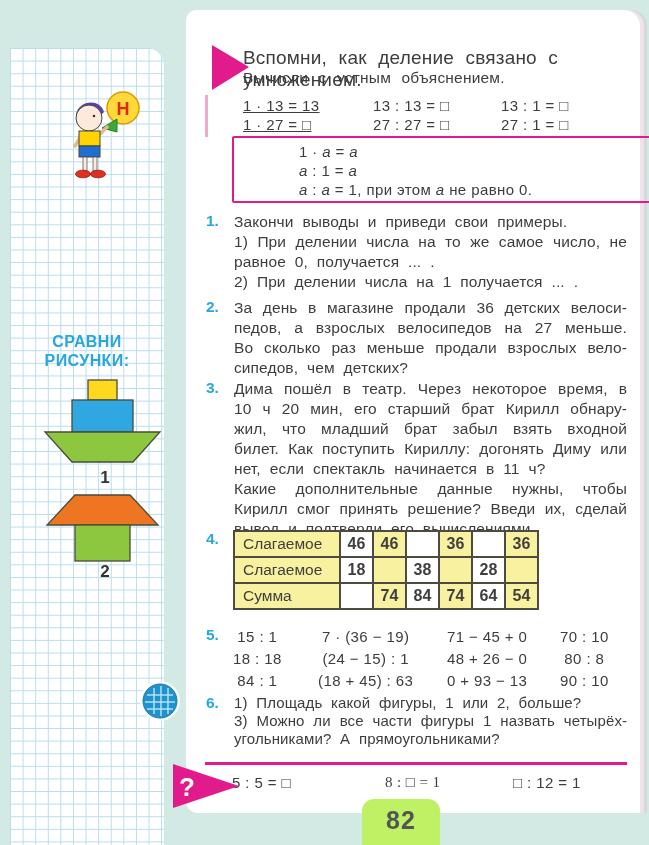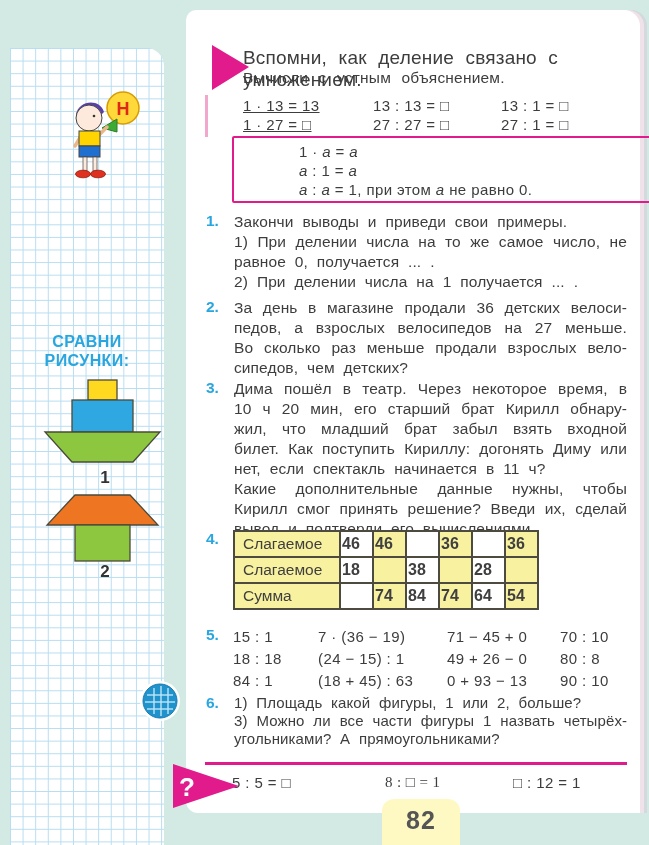--- a/index.html
+++ b/index.html
@@ -31,36 +31,36 @@
            border-radius:2px;box-sizing:content-box;font-size:15px;letter-spacing:.4px;margin-left:27px;}
   .rulebox>div{margin-left:65px;line-height:19px;}
   .rulebox>div:first-child{margin-top:4px;}
   .prob{position:absolute;left:0;width:454px;}
   .pnum{position:absolute;left:20px;top:0;color:#2aa6df;font-weight:bold;font-size:15.5px;}
   .ptext{margin-left:48px;width:393px;font-size:15.5px;line-height:20px;word-spacing:4.5px;
          letter-spacing:.1px;}
   .ptext p{margin:0;text-align:justify;}
   
   .sums{margin-left:47px;border-collapse:collapse;font-size:16px;}
-  .sums td{border:2px solid #4d4a40;height:22px;text-align:left;color:#3f3f3f;}
+  .sums td{border:2px solid #4d4a40;height:22px;text-align:center;color:#3f3f3f;}
   .sums td.lbl{width:92px;text-align:left;padding:0 4px 0 8px;background:#f8f1a0;font-size:15.5px;}
   .sums td.d{width:29px;font-weight:bold;}
   .sums td.cw{background:#fff;}
   .sums td.cy{background:#f8f1a0;}
-  .p5col{position:absolute;top:0;font-size:15px;letter-spacing:.4px;line-height:22px;}
+  .p5col{position:absolute;top:0;font-size:15px;letter-spacing:.4px;line-height:22px;text-align:center;}
   .p5col div{white-space:nowrap;}
   .p6 .ptext{line-height:18px;font-size:15px;}
   .hr{position:absolute;left:19px;top:752px;width:422px;height:2.5px;background:#e21b8d;}
   .fex{position:absolute;left:0;top:764px;width:454px;font-size:15px;letter-spacing:.4px;}
   .fex span{position:absolute;white-space:nowrap;}
   .fex .f0{left:46px;}  .fex .f1{left:199px;font-family:Liberation Serif, serif;}  .fex .f2{left:301px;padding-left:26px;}
   
   .sphere{position:absolute;left:139px;top:680px;}
   .qtri{position:absolute;left:173px;top:764px;}
-  .tab{position:absolute;left:382px;top:799px;width:78px;height:46px;background:#fef9c3;
+  .tab{position:absolute;left:362px;top:799px;width:78px;height:46px;background:#bef264;
        border-radius:12px 12px 0 0;text-align:center;}
   .tab span{display:inline-block;margin-top:7px;font-size:25px;font-weight:bold;color:#555;
             letter-spacing:1px;}
   i{font-style:italic;}
 </style>
 </head>
 <body>
 
 <div class="screen">
 
@@ -193,21 +193,21 @@
         <div>18 : 18</div>
         <div>84 : 1</div>
       </div>
       <div class="p5col" style="left:132px">
         <div>7 · (36 − 19)</div>
         <div>(24 − 15) : 1</div>
         <div>(18 + 45) : 63</div>
       </div>
       <div class="p5col" style="left:261px">
         <div>71 − 45 + 0</div>
-        <div>49 + 26 − 0</div>
+        <div>48 + 26 − 0</div>
         <div>0 + 93 − 13</div>
       </div>
       <div class="p5col" style="left:374px">
         <div>70 : 10</div>
         <div>80 : 8</div>
         <div>90 : 10</div>
       </div>
     </div>
 
     <div class="prob p6" style="top:684px">

